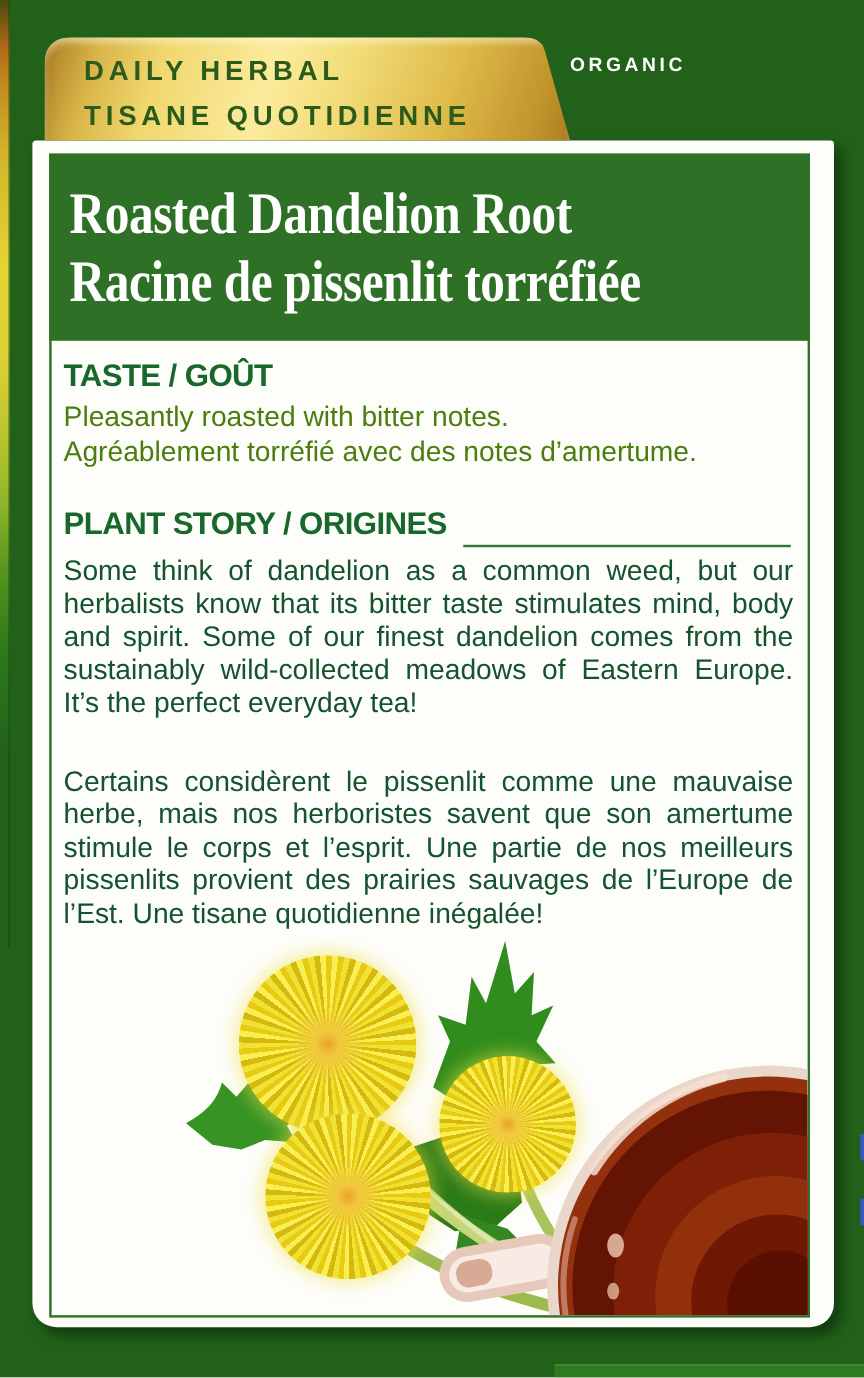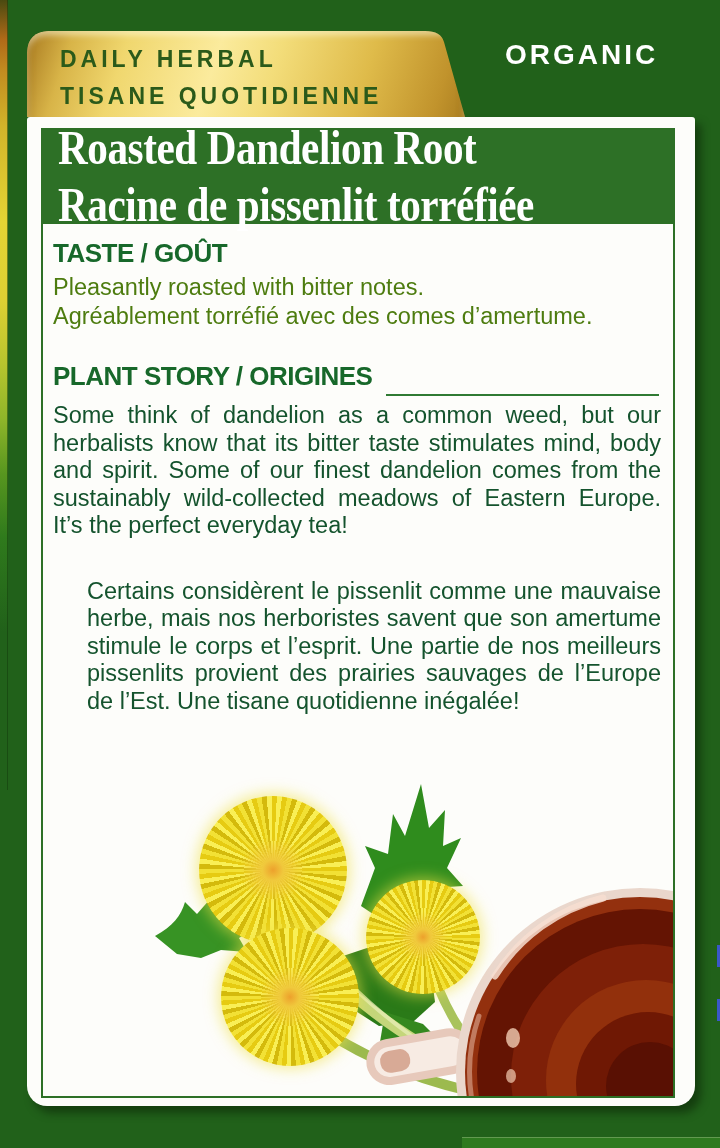--- a/index.html
+++ b/index.html
@@ -6,54 +6,54 @@
   .page{position:relative;width:720px;height:1148px;background:#21611a;overflow:hidden;
         font-family:"Liberation Sans",sans-serif;}
 
   
   .edge-strip{position:absolute;left:0;top:0;width:7px;height:790px;
     background:linear-gradient(180deg,#4a4a10 0%,#b06a18 5%,#c28c20 9%,#d1b42a 16%,
       #e4d434 28%,#dcd033 38%,#b8c52e 46%,#8fb52a 53%,#57961f 60%,#2f7a1c 68%,#21611a 80%);
     border-right:1px solid rgba(20,60,12,.55);}
 
   
-  .gold-tab{position:absolute;left:27px;top:31px;width:438px;height:102px;z-index:3;
+  .gold-tab{position:absolute;left:37px;top:31px;width:438px;height:102px;z-index:3;
     background:linear-gradient(108deg,#a8791f 0%,#d8b448 10%,#f0d76e 22%,#fbeb9d 42%,
       #f3dd7a 55%,#dfbb4a 75%,#c1932c 92%,#a87c1f 100%);
     border-radius:20px 22px 0 0;
     clip-path:path("M 22 0 L 398 0 Q 414 0 417 11 L 438 86 L 0 86 L 0 22 Q 0 0 22 0 Z");
     box-shadow:inset 0 -7px 10px rgba(120,80,10,.38), inset 0 4px 6px rgba(255,255,230,.55);}
   .gold-tab .txt{padding:10px 0 0 33px;font-size:23px;font-weight:700;letter-spacing:4px;
     line-height:37px;color:#2b5a1a;white-space:nowrap;}
   .organic{position:absolute;left:475px;top:36px;z-index:3;color:#ffffff;font-weight:700;
-    font-size:28px;letter-spacing:3px;line-height:37px;white-space:nowrap;margin-left:30px;}
+    font-size:16px;letter-spacing:3px;line-height:37px;white-space:nowrap;}
 
   
   .card{position:absolute;left:27px;top:117px;width:668px;height:989px;background:#fdfdfa;
     border-radius:3px 3px 20px 20px;box-shadow:6px 7px 9px rgba(8,28,4,.5);}
   .panel{position:absolute;left:14px;top:11px;right:20px;bottom:8px;
     border:2px solid #2d7026;}
 
-  .banner{height:96px;margin:-2px -2px 0 -2px;background:#2d7026;
+  .banner{height:156px;margin:-2px -2px 0 -2px;background:#2d7026;
     display:flex;flex-direction:column;justify-content:center;padding-left:17px;}
   .banner .line{font-family:"Liberation Serif",serif;font-weight:700;color:#ffffff;
     font-size:49px;line-height:57px;white-space:nowrap;
     transform:scaleX(.84);transform-origin:left center;letter-spacing:-.5px;}
 
   .section-taste{margin:14px 12px 0 10px;}
   .small-heading{margin:0 0 4px 0;font-size:26px;font-weight:700;letter-spacing:-.5px;
     color:#17682a;white-space:nowrap;}
   .body-line{font-size:23.5px;color:#4d7c0f;line-height:29px;}
 
   .section-story{margin:30px 12px 0 10px;}
   .heading-rule{display:flex;align-items:flex-end;}
   .heading-rule .rule{flex:1;height:2px;background:#2f7a33;margin:8px 2px 0 14px;}
   .para{font-size:23.5px;color:#14532d;line-height:27.5px;text-align:justify;
     margin:6px 0 0 0;}
-  .para.fr{margin-top:38px;margin-left:34px;}
+  .para.fr{margin-top:38px;}
 
   
   .art{position:absolute;left:0;right:0;bottom:0;height:320px;overflow:hidden;}
   .art svg{position:absolute;left:0;top:0;z-index:1;}
   .flower{position:absolute;border-radius:50%;z-index:2;
     background:
       radial-gradient(circle at 50% 50%, #eda12c 0%, #f0c93c 10%, rgba(244,224,60,0) 32%),
       repeating-conic-gradient(from 3deg, #f9ef55 0deg 4deg, #e6cb12 4deg 8deg,
         #f2e135 8deg 12deg, #d4ba0c 12deg 16deg);
     box-shadow:0 0 14px 3px rgba(240,225,70,.55);}
@@ -89,21 +89,21 @@
     <div class="panel">
 
       <div class="banner">
         <div class="line">Roasted Dandelion Root</div>
         <div class="line">Racine de pissenlit torréfiée</div>
       </div>
 
       <div class="section-taste">
         <h2 class="small-heading">TASTE / GOÛT</h2>
         <div class="body-line">Pleasantly roasted with bitter notes.</div>
-        <div class="body-line">Agréablement torréfié avec des comes d’amertume.</div>
+        <div class="body-line">Agréablement torréfié avec des notes d’amertume.</div>
       </div>
 
       <div class="section-story">
         <div class="heading-rule">
           <h2 class="small-heading">PLANT STORY / ORIGINES</h2>
           <div class="rule"></div>
         </div>
         <p class="para">Some think of dandelion as a common weed, but our herbalists know that its bitter taste stimulates mind, body and spirit. Some of our finest dandelion comes from the sustainably wild-collected meadows of Eastern Europe. It’s the perfect everyday tea!</p>
         <p class="para fr">Certains considèrent le pissenlit comme une mauvaise herbe, mais nos herboristes savent que son amertume stimule le corps et l’esprit. Une partie de nos meilleurs pissenlits provient des prairies sauvages de l’Europe de l’Est. Une tisane quotidienne inégalée!</p>
       </div>

